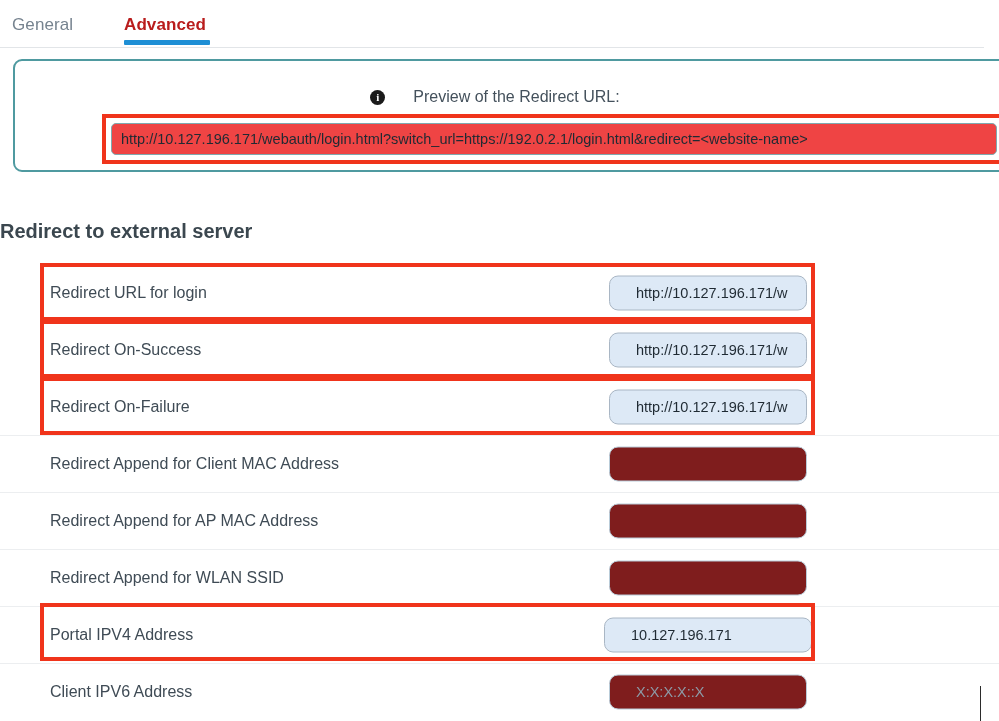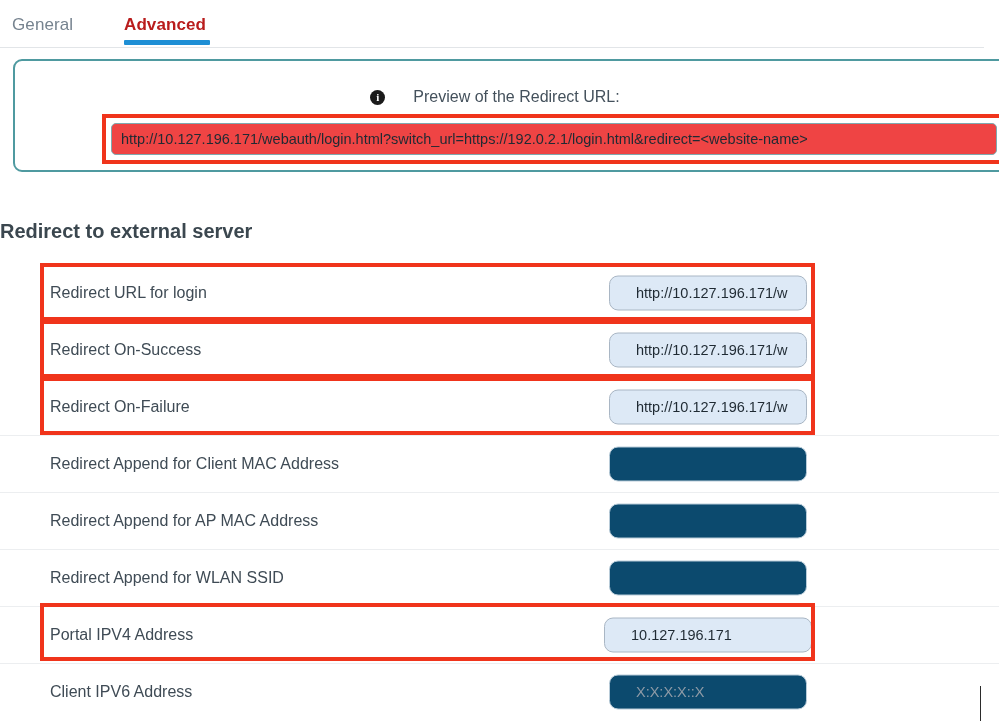--- a/index.html
+++ b/index.html
@@ -173,21 +173,21 @@
     overflow: hidden;
     font-family: "Liberation Sans", sans-serif;
     border-radius: 9px;
   }
   .row-input.filled {
     background: #dde9f6;
     border: 1px solid #a9b6c4;
     color: #1f2a33;
   }
   .row-input.empty {
-    background: #0c4a6e;
+    background: #7f1d1d;
     border: 1px solid #b9ccd9;
     color: #8d9aa6;
   }
   .w-narrow { left: 609px; width: 198px; }
   .w-wide   { left: 604px; width: 208px; }
 
   
   .hl {
     position: absolute;
     box-sizing: border-box;

